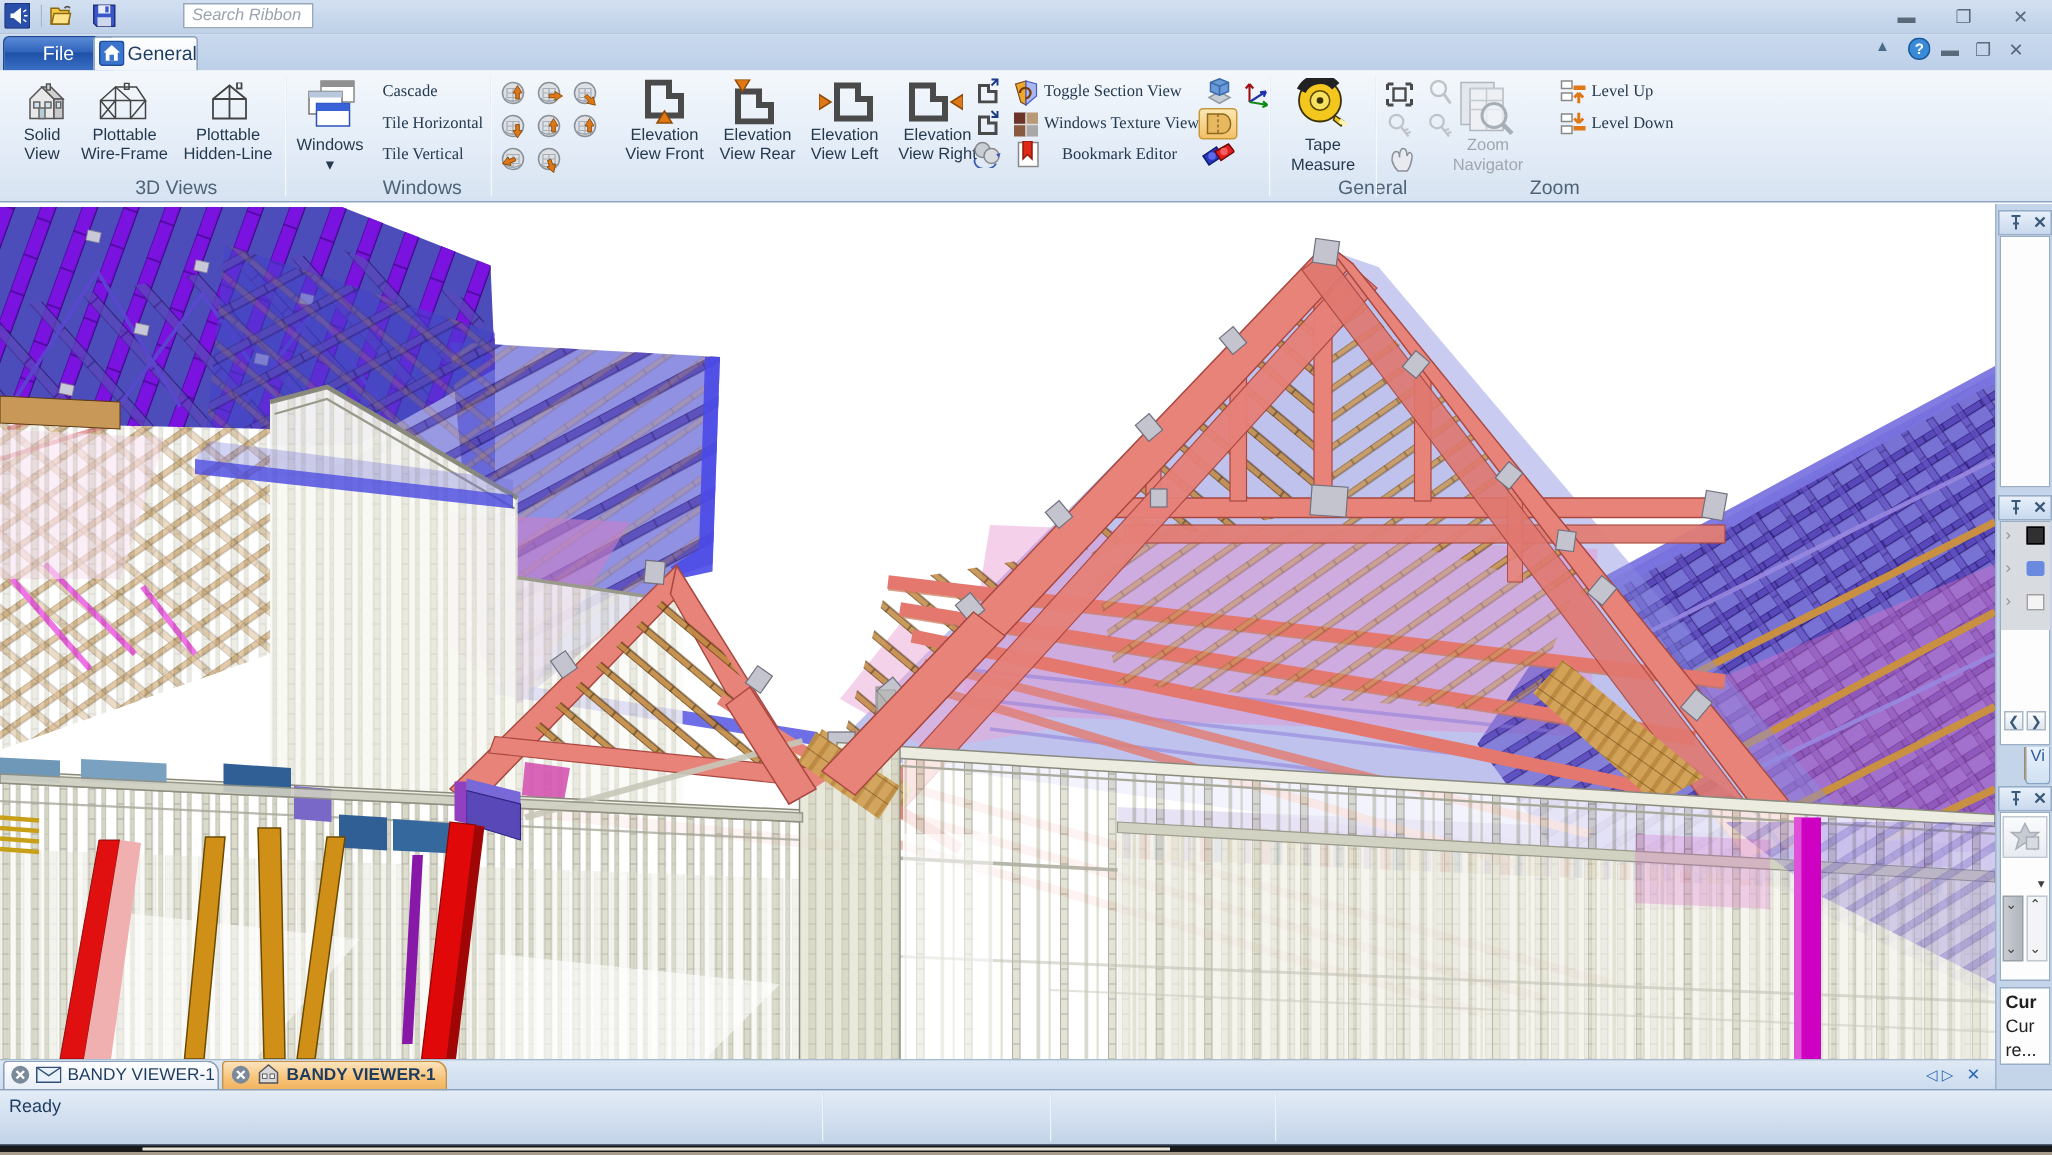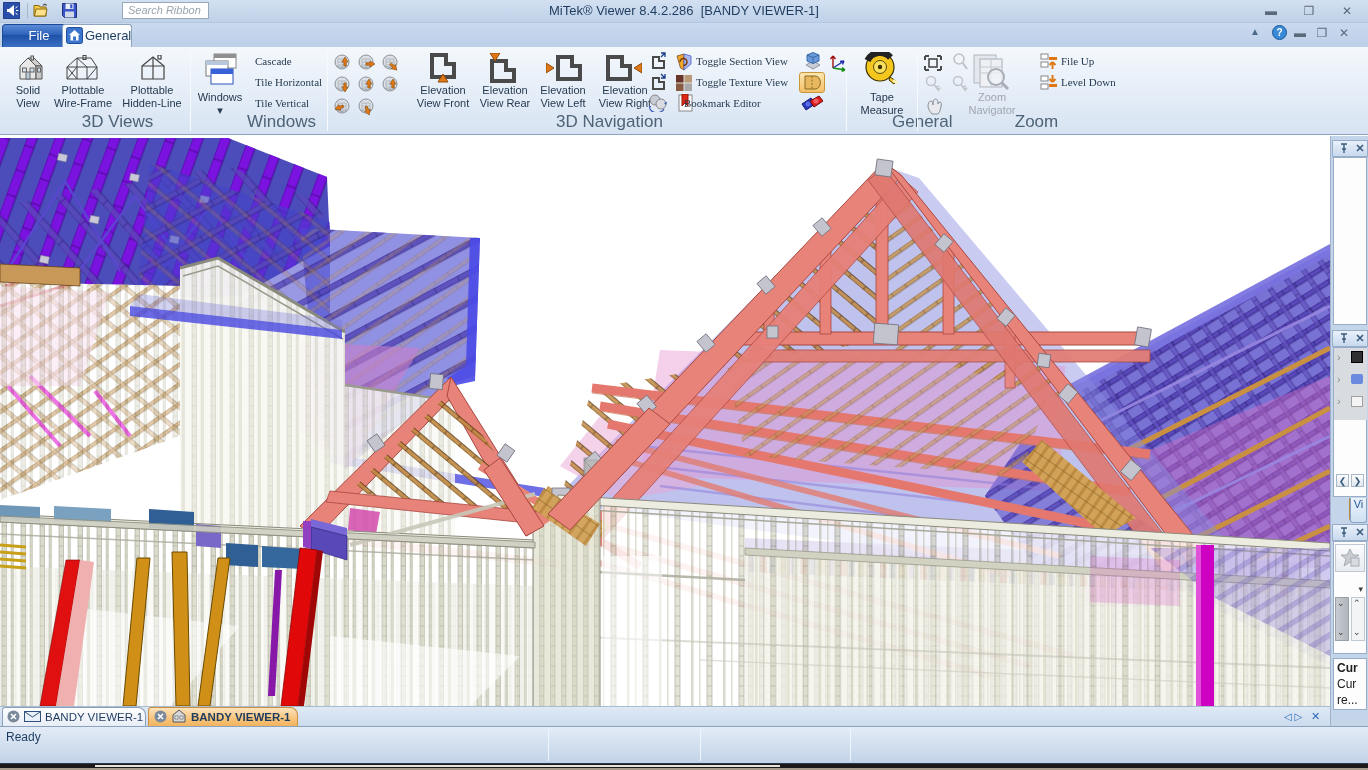--- a/index.html
+++ b/index.html
@@ -23,21 +23,21 @@
   border:1px solid #1a4a96; border-bottom:none; border-radius:4px 4px 0 0;
   color:#fff; font-size:13px; text-align:center; line-height:22px; }
 #gen-tab { position:absolute; left:62px; top:1px; width:70px; height:23px;
   background:linear-gradient(#fefefe,#f0f5fb); border:1px solid #8fa5bf; border-bottom:none;
   border-radius:3px 3px 0 0; font-size:13px; color:#1e3c5f; line-height:22px; padding-left:22px; }
 
 #ribbon { position:absolute; left:0; top:47px; width:1368px; height:88px;
   background:linear-gradient(#f4f8fc,#e3ecf7 60%,#d7e3f2); border-bottom:1px solid #8da5c1; }
 .rgroup { position:absolute; top:0; height:87px; }
 .rgroup .glabel { position:absolute; left:0; right:0; bottom:2px; text-align:center;
-  font-size:17px; color:#4e6377;margin-left:45px; }
+  font-size:13px; color:#4e6377;margin-left:45px; }
 .rsep { position:absolute; top:4px; width:1px; height:80px; background:#c0cede; border-right:1px solid #f6fafd; }
 .btn-label { position:absolute; text-align:center; font-size:11px; color:#253a4f; line-height:13px; }
 .miniline { font-size:11px; color:#253a4f; position:absolute; white-space:nowrap;font-family:Liberation Serif, serif; }
 
 #viewport { position:absolute; left:0; top:136px; width:1330px; height:570px; background:#fff; overflow:hidden; }
 
 #dock { position:absolute; left:1330px; top:136px; width:38px; height:590px;
   background:#c4d5ea; border-left:1px solid #9fb4cc; }
 .dock-titlebar { position:absolute; left:1px; width:36px; height:17px;
   background:linear-gradient(#e8f0fa,#c8d9ee); border:1px solid #98aec8; color:#3a5a7a; }
@@ -67,21 +67,20 @@
       <path d="M3 7 L14 7 L12.5 14 L1.5 14 Z" fill="#fde28a" stroke="#8a6a10"></path>
       <path d="M10 3.5 c1 -1.5 3 -1.5 3.6 0" fill="none" stroke="#555" stroke-width="1.1"></path>
     </svg>
     <svg class="qat-icon" style="left:61px" viewBox="0 0 17 17">
       <path d="M1.5 1.5 L15.5 1.5 L15.5 15.5 L3.5 15.5 L1.5 13.5 Z" fill="#3a55c8" stroke="#20307a"></path>
       <rect x="4.5" y="1.5" width="8" height="5.5" fill="#e8eef8"></rect>
       <rect x="9.2" y="2.3" width="2.2" height="4" fill="#3a55c8"></rect>
       <rect x="4" y="9.5" width="9" height="6" fill="#cfd8ea"></rect>
     </svg>
     <div id="search-box">Search Ribbon</div>
-    <div id="title-text">MiTek® Viewer 8.4.2.286&nbsp;&nbsp;[BANDY VIEWER-1]</div>
     <div class="winbtn" style="left:1258px">▬</div>
     <div class="winbtn" style="left:1296px">❐</div>
     <div class="winbtn" style="left:1334px">✕</div>
   </div>
 
   <div id="tabrow">
     <div id="file-tab">File</div>
     <div id="gen-tab">General</div>
     <svg style="position:absolute;left:66px;top:4px;width:17px;height:17px" viewBox="0 0 17 17">
       <rect x="0.5" y="0.5" width="16" height="16" rx="2" fill="#3a74cc" stroke="#1e4e9a"></rect>
@@ -232,26 +231,26 @@
         <path d="M5 9 a3.5 3.5 0 1 1 3.5 3.5" fill="none" stroke="#7a3a08" stroke-width="1.5"></path>
       </svg>
       <div class="miniline" style="left:368px;top:8px">Toggle Section View</div>
       <svg style="position:absolute;left:347px;top:27px" width="18" height="18" viewBox="0 0 18 18">
         <rect x="1" y="1" width="8" height="8" fill="#6a3428"></rect>
         <rect x="9" y="1" width="8" height="8" fill="#b89a78"></rect>
         <rect x="1" y="9" width="8" height="8" fill="#8a5a40"></rect>
         <rect x="9" y="9" width="8" height="8" fill="#a8a8a8"></rect>
         <path d="M9 1 V17 M1 9 H17" stroke="#ddd"></path>
       </svg>
-      <div class="miniline" style="left:368px;top:29px">Toggle Texture View</div>
+      <div class="miniline" style="left:368px;top:29px">Windows Texture View</div>
       <svg style="position:absolute;left:350px;top:47px" width="15" height="18" viewBox="0 0 15 18">
         <rect x="1" y="1" width="13" height="16" fill="#fff" stroke="#888"></rect>
         <path d="M4 0 L10 0 L10 12 L7 9 L4 12 Z" fill="#e02818" stroke="#901808"></path>
       </svg>
-      <div class="miniline" style="left:356px;top:50px">Bookmark Editor</div>
+      <div class="miniline" style="left:380px;top:50px">Bookmark Editor</div>
 
       <svg style="position:absolute;left:474px;top:5px" width="22" height="20" viewBox="0 0 22 20">
         <path d="M4 13 L11 9 L18 13 L11 17 Z" fill="#c8ccd4" stroke="#9098a0"></path>
         <path d="M5 3 L11 0.5 L17 3 L17 9 L11 11.5 L5 9 Z" fill="#6a9ad8" stroke="#3a6aaa"></path>
         <path d="M5 3 L11 5.5 L17 3 M11 5.5 L11 11.5" fill="none" stroke="#3a6aaa"></path>
       </svg>
       <svg style="position:absolute;left:500px;top:5px" width="20" height="20" viewBox="0 0 20 20">
         <path d="M4 2 L4 16 M4 16 L18 14" fill="none" stroke="none"></path>
         <path d="M5 16 L5 4 M5 4 l-2.5 3 M5 4 l2.5 3" stroke="#a01010" stroke-width="1.4" fill="none"></path>
         <path d="M5 16 L16 9 M16 9 l-4 0.5 M16 9 l-1.5 3.5" stroke="#2030b0" stroke-width="1.4" fill="none"></path>
@@ -261,21 +260,20 @@
       <svg style="position:absolute;left:474px;top:27px" width="20" height="17" viewBox="0 0 20 17">
         <path d="M3 2 L13 2 a5 6 0 0 1 0 13 L3 15 Z" fill="#e8b860" stroke="#8a6a20"></path>
         <path d="M10 2 L10 15" stroke="#8a6a20" stroke-dasharray="2 1.5"></path>
       </svg>
       <svg style="position:absolute;left:473px;top:48px" width="22" height="17" viewBox="0 0 22 17">
         <path d="M1 9 L10 3 L14 9 L5 15 Z" fill="#2838c0" stroke="#101a70"></path>
         <path d="M9 6 L18 1 L22 6 L13 12 Z" fill="#e02020" stroke="#700808"></path>
         <circle cx="7" cy="9" r="2.5" fill="#5a6ae8"></circle>
         <circle cx="15" cy="6" r="2.5" fill="#f06060"></circle>
       </svg>
-      <div class="glabel">3D Navigation</div>
     </div>
     <div class="rsep" style="left:846px"></div>
 
     <div class="rgroup" style="left:847px;width:70px">
       <svg style="position:absolute;left:16px;top:5px" width="38" height="36" viewBox="0 0 38 36">
         <circle cx="17" cy="15" r="14" fill="#f4c71e" stroke="#3a3000" stroke-width="1.2"></circle>
         <path d="M4.5 8.5 A14 14 0 0 1 27.5 5.5" fill="none" stroke="#222" stroke-width="6.5"></path>
         <circle cx="17" cy="15" r="6.5" fill="#f8e060" stroke="#5a4a00"></circle>
         <circle cx="17" cy="15" r="2.2" fill="#3a3000"></circle>
         <path d="M27 25 L33 29 L31 32 L26 28 Z" fill="#f4c71e" stroke="#3a3000"></path>
@@ -315,21 +313,21 @@
         <path d="M31.5 29.5 L38 36" stroke="#a8aeb6" stroke-width="3"></path>
       </svg>
       <div class="btn-label" style="left:30px;top:44px;width:88px;color:#a0a6ae">Zoom<br>Navigator</div>
 
       <svg style="position:absolute;left:122px;top:6px" width="18" height="16" viewBox="0 0 18 16">
         <rect x="1" y="1" width="7" height="5" fill="#fff" stroke="#888"></rect>
         <rect x="1" y="9" width="7" height="5" fill="#fff" stroke="#888"></rect>
         <rect x="9" y="4" width="8" height="3" fill="#e07818"></rect>
         <path d="M12.5 16 L12.5 9 M12.5 9 l-3 3 M12.5 9 l3 3" stroke="#e07818" stroke-width="2" fill="none"></path>
       </svg>
-      <div class="miniline" style="left:143px;top:8px">File Up</div>
+      <div class="miniline" style="left:143px;top:8px">Level Up</div>
       <svg style="position:absolute;left:122px;top:28px" width="18" height="16" viewBox="0 0 18 16">
         <rect x="1" y="1" width="7" height="5" fill="#fff" stroke="#888"></rect>
         <rect x="1" y="9" width="7" height="5" fill="#fff" stroke="#888"></rect>
         <rect x="9" y="9" width="8" height="3" fill="#e07818"></rect>
         <path d="M12.5 0 L12.5 7 M12.5 7 l-3 -3 M12.5 7 l3 -3" stroke="#e07818" stroke-width="2" fill="none"></path>
       </svg>
       <div class="miniline" style="left:143px;top:29px">Level Down</div>
       <div class="glabel">Zoom</div>
     </div>
   </div>

